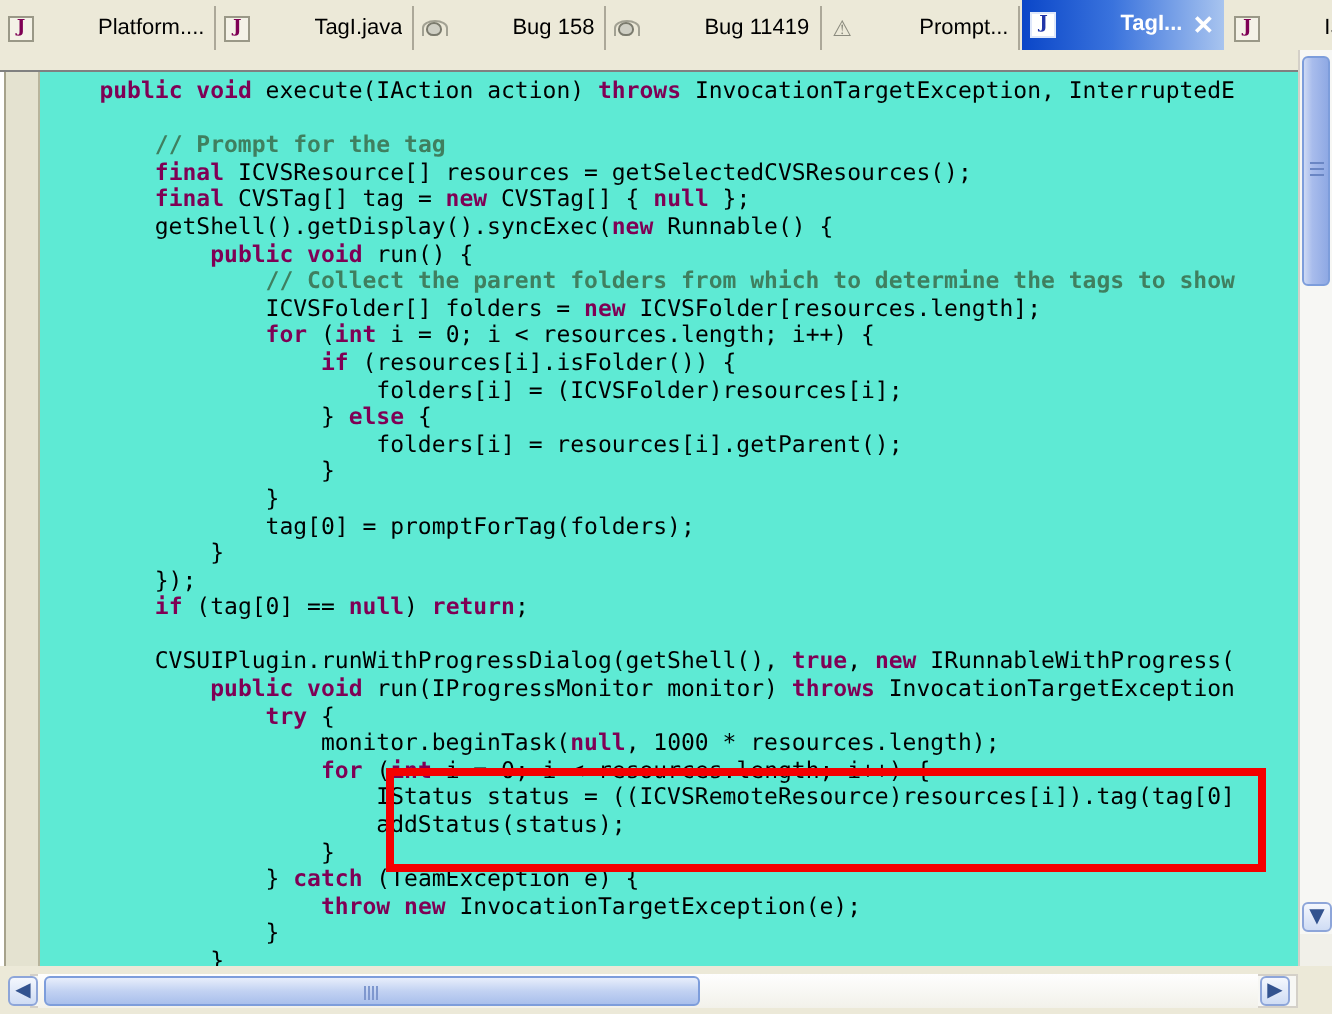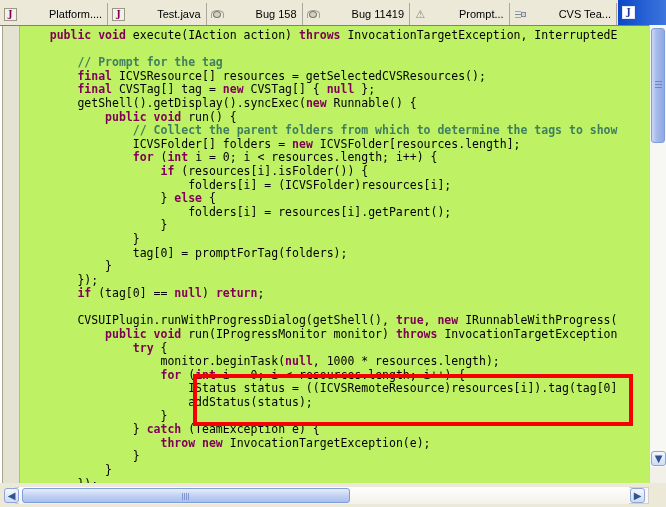--- a/index.html
+++ b/index.html
@@ -79,23 +79,23 @@
     font-size: 13px;
     line-height: 13px;
     color: #ffffff;
     font-family: "Liberation Sans", sans-serif;
     cursor: pointer;
   }
 
   
   #code-area {
     position: absolute;
-    left: 0; top: 25px;
+    left: 0; top: 35px;
     width: 666px; height: 458px;
-    background: #bef264;
+    background: #5eead4;
     border-top: 1px solid #808080;
     box-sizing: border-box;
     overflow: hidden;
   }
   #gutter {
     position: absolute;
     left: 0; top: 0;
     width: 20px; height: 100%;
     background: #e4e2d0;
     border-right: 1px solid #b8b49c;
@@ -342,37 +342,33 @@
 
 <div id="editor-window">
 
   <div id="tab-bar">
       <div class="tab inactive">
         <span class="tab-icon ico-java">J</span>
         <span class="tab-label">Platform....</span>
       </div>
       <div class="tab inactive">
         <span class="tab-icon ico-java">J</span>
-        <span class="tab-label">Test.java</span>
+        <span class="tab-label">TagI.java</span>
       </div>
       <div class="tab inactive">
         <span class="tab-icon ico-bug"></span>
         <span class="tab-label">Bug 158</span>
       </div>
       <div class="tab inactive">
         <span class="tab-icon ico-bug"></span>
         <span class="tab-label">Bug 11419</span>
       </div>
       <div class="tab inactive">
         <span class="tab-icon ico-warn"></span>
         <span class="tab-label">Prompt...</span>
-      </div>
-      <div class="tab inactive">
-        <span class="tab-icon ico-cvs"></span>
-        <span class="tab-label">CVS Tea...</span>
       </div>
       <div class="tab active">
         <span class="tab-icon ico-java onblue">J</span>
         <span class="tab-label">TagI...</span>
         <span class="tab-close">✕</span>
       </div>
       <div class="tab inactive">
         <span class="tab-icon ico-java">J</span>
         <span class="tab-label">IStatus...</span>
       </div>

